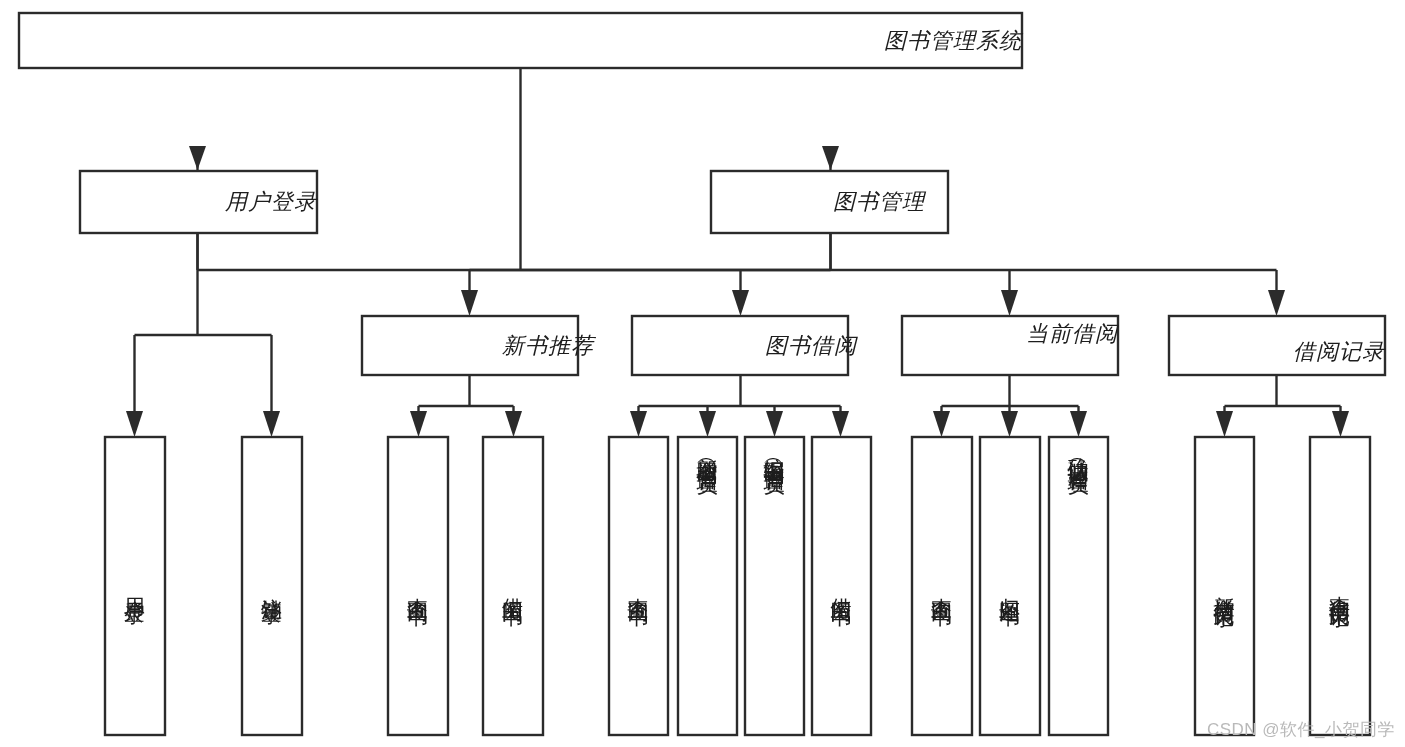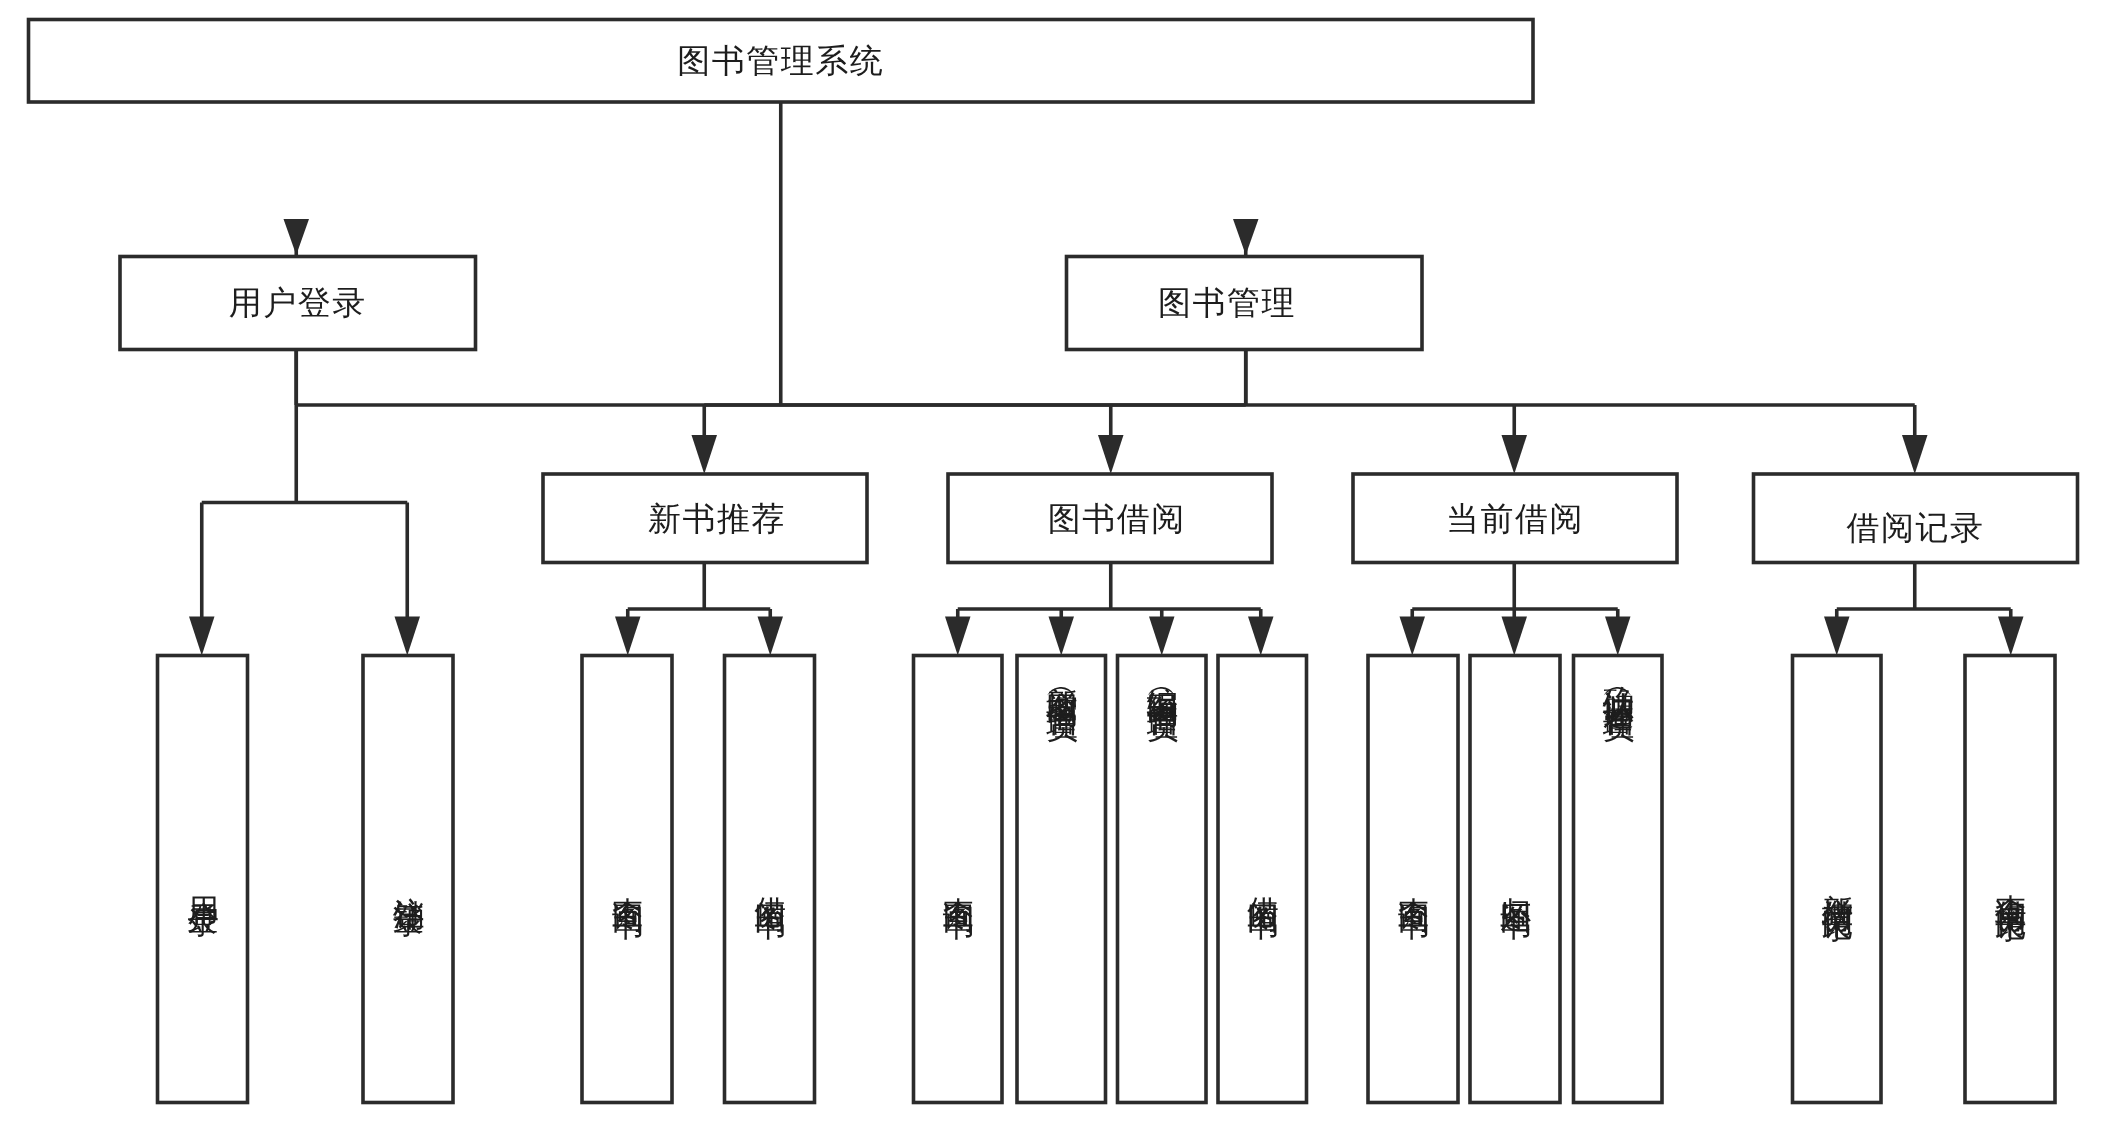--- a/index.html
+++ b/index.html
@@ -56,22 +56,23 @@
     font-size: 21px;
     line-height: 1;
     letter-spacing: 2.5px;
     color: #1d1d1d;
     white-space: nowrap;
   }
   .hlabel-wrap {
     position: absolute;
     display: flex;
     align-items: center;
-    justify-content: center;
+    justify-content: flex-end;
     pointer-events: none;
+    font-style: italic;
   }
   .hlabel-text {
     font-family: "Liberation Sans", sans-serif;
     font-size: 22px;
     letter-spacing: 1px;
     color: #1d1d1d;
     white-space: nowrap;
   }
   .watermark {
     position: absolute;
@@ -204,21 +205,21 @@
   <div class="hlabel-wrap" style="left:711px; top:171px; width:214px; height:62px;">
     <span class="hlabel-text">图书管理</span>
   </div>
 
   <div class="hlabel-wrap" style="left:362px; top:316px; width:232px; height:59px;">
     <span class="hlabel-text">新书推荐</span>
   </div>
   <div class="hlabel-wrap" style="left:632px; top:316px; width:225px; height:59px;">
     <span class="hlabel-text">图书借阅</span>
   </div>
-  <div class="hlabel-wrap" style="left:902px; top:316px; width:216px; height:59px;">
+  <div class="hlabel-wrap" style="left:902px; top:304px; width:216px; height:59px;">
     <span class="hlabel-text">当前借阅</span>
   </div>
   <div class="hlabel-wrap" style="left:1169px; top:316px; width:216px; height:71px;">
     <span class="hlabel-text">借阅记录</span>
   </div>
 
   <div class="vlabel-wrap" style="left:105px; top:437px; width:60px; height:298px;">
     <span class="vlabel-text">用户登录</span>
   </div>
   <div class="vlabel-wrap" style="left:242px; top:437px; width:60px; height:298px;">
@@ -255,14 +256,15 @@
     <span class="vlabel-text">确认归还（管理员）</span>
   </div>
 
   <div class="vlabel-wrap" style="left:1195px; top:437px; width:59px; height:298px;">
     <span class="vlabel-text">新增借阅记录</span>
   </div>
   <div class="vlabel-wrap" style="left:1310px; top:437px; width:60px; height:298px;">
     <span class="vlabel-text">查询借阅记录</span>
   </div>
 
+  <div class="watermark">CSDN @软件_小贺同学</div>
 
 </div>
 
 </body></html>

